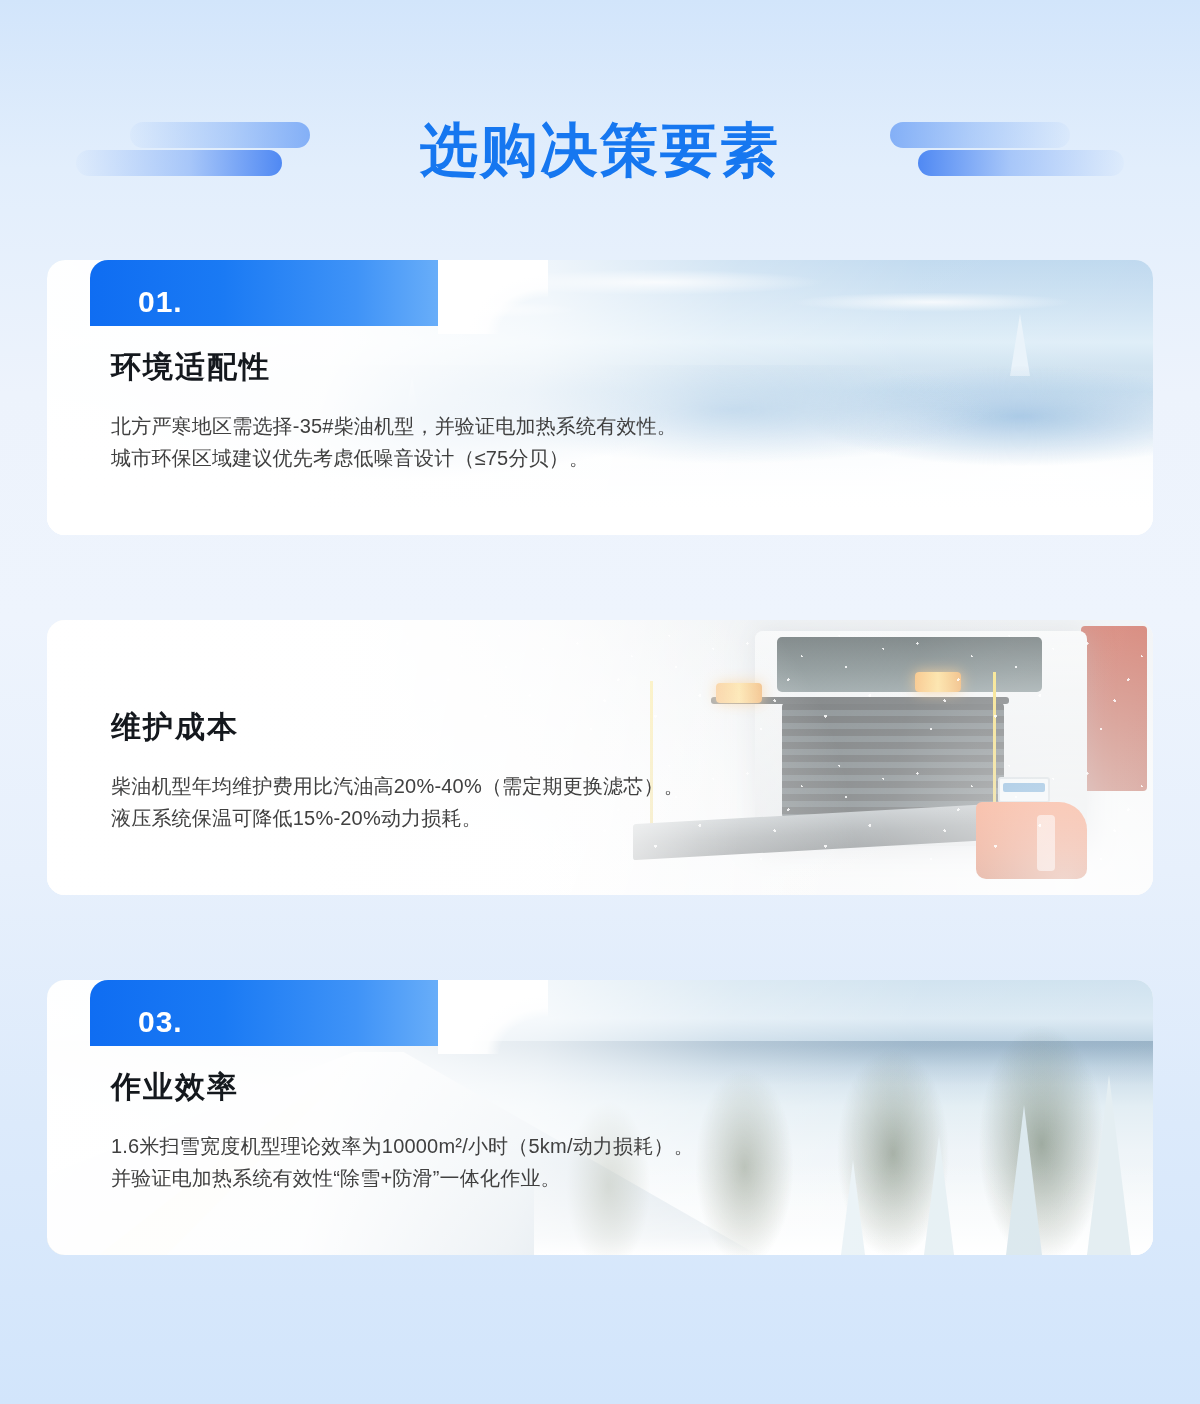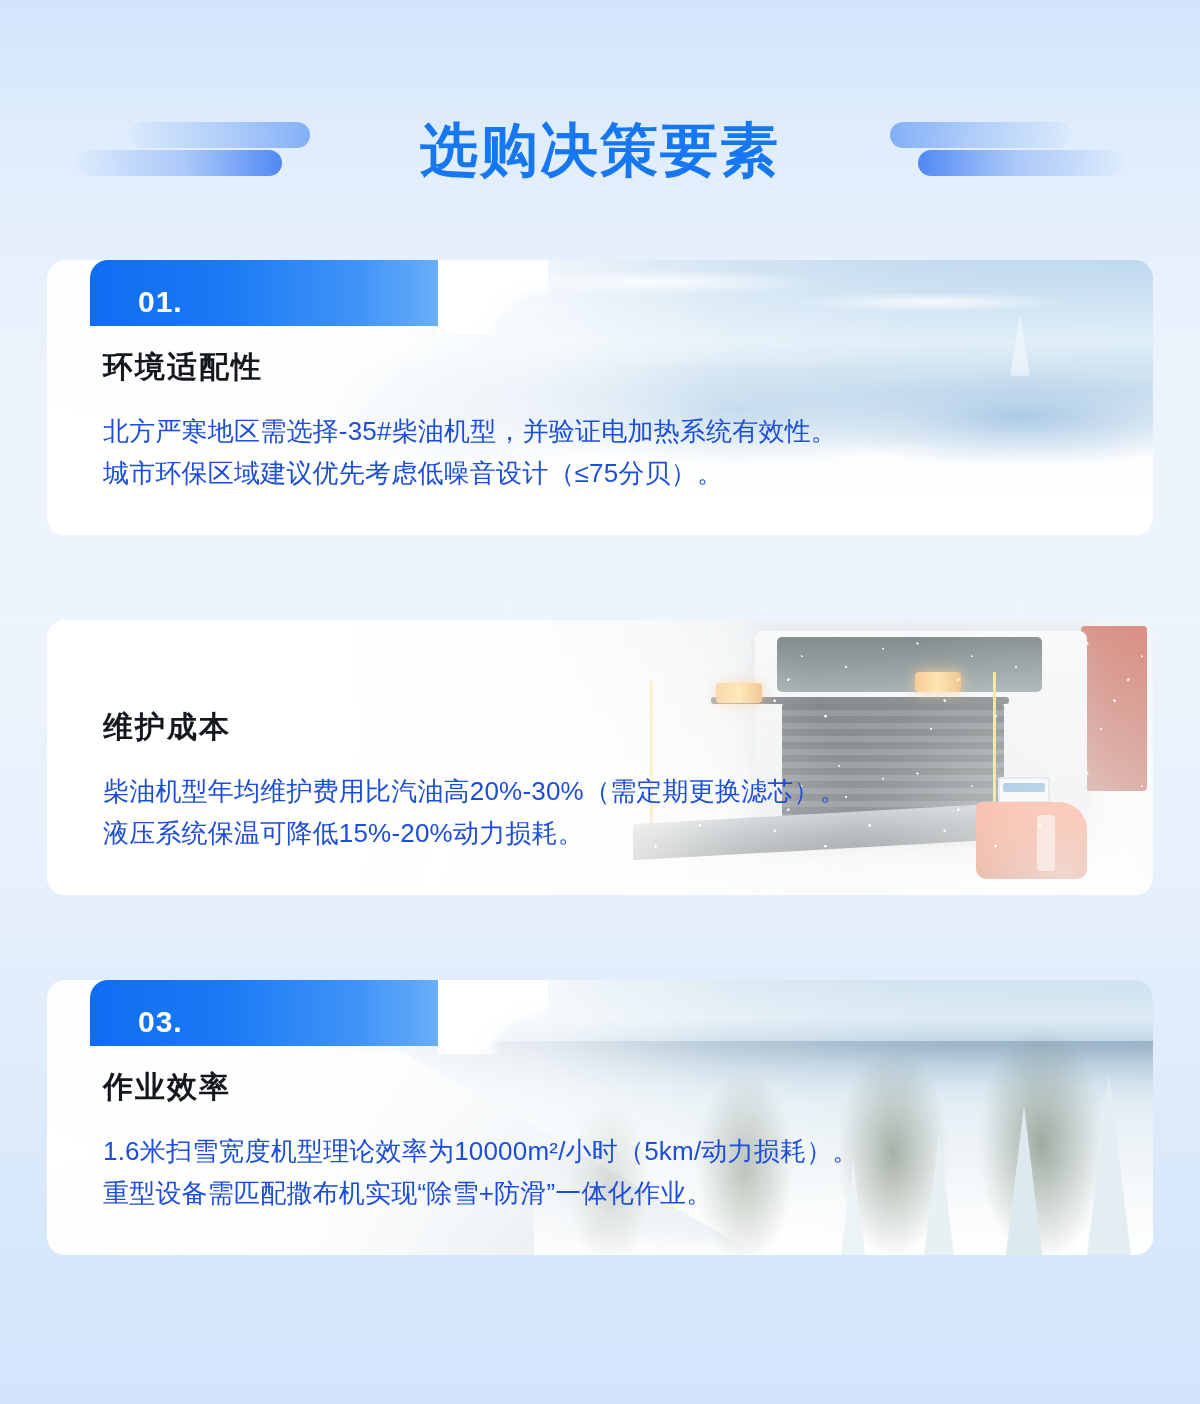--- a/index.html
+++ b/index.html
@@ -283,27 +283,27 @@
     width:110px; height:78px;
     background:
       radial-gradient(110px 82px at 100% 100%, rgba(255,255,255,0) 44%, rgba(255,255,255,0.85) 56%, #ffffff 72%);
   }
   .badge-num {
     position:absolute; left:48px; top:50%; transform:translateY(-50%);
     color:#ffffff; font-size:30px; font-weight:bold; letter-spacing:1px;
   }
 
   
-  .card-body { position:absolute; left:56px; top:92px; z-index:3; }
+  .card-body { position:absolute; left:64px; top:92px; z-index:3; }
   .card-title {
     font-size:30px; font-weight:bold; color:#14181d; letter-spacing:2px;
     margin-bottom:28px; line-height:1;
   }
   .card-line {
-    font-size:26px; color:#1d4ed8; line-height:1.62; letter-spacing:0.2px;
+    font-size:20px; color:#404040; line-height:1.62; letter-spacing:0.2px;
     white-space:nowrap;
   }
 </style>
 </head>
 <body>
 
 <div class="header">
   <div class="title-row">
 
     <div class="deco left">
@@ -365,21 +365,21 @@
         <span class="plow-orange"></span>
         <span class="snowspray"></span>
         <span class="flakes"></span>
       </div>
       <div class="wash"></div>
     </div>
 
 
     <div class="card-body">
       <div class="card-title">维护成本</div>
-      <div class="card-line">柴油机型年均维护费用比汽油高20%-30%（需定期更换滤芯）。</div>
+      <div class="card-line">柴油机型年均维护费用比汽油高20%-40%（需定期更换滤芯）。</div>
       <div class="card-line">液压系统保温可降低15%-20%动力损耗。</div>
     </div>
   </div>
 
   <div class="card">
     <div class="photo">
       <div class="scene scene-road">
         <span class="road-far"></span>
         <span class="road"></span>
         <span class="road-line"></span>
@@ -393,17 +393,17 @@
     </div>
 
     <div class="badge-wrap">
       <div class="badge"></div>
       <div class="badge-num">03.</div>
     </div>
 
     <div class="card-body">
       <div class="card-title">作业效率</div>
       <div class="card-line">1.6米扫雪宽度机型理论效率为10000m²/小时（5km/动力损耗）。</div>
-      <div class="card-line">重型设备需匹配撒布机实现“除雪+防滑”一体化作业。</div>
+      <div class="card-line">并验证电加热系统有效性“除雪+防滑”一体化作业。</div>
     </div>
   </div>
 
 </div>
 
 </body></html>

